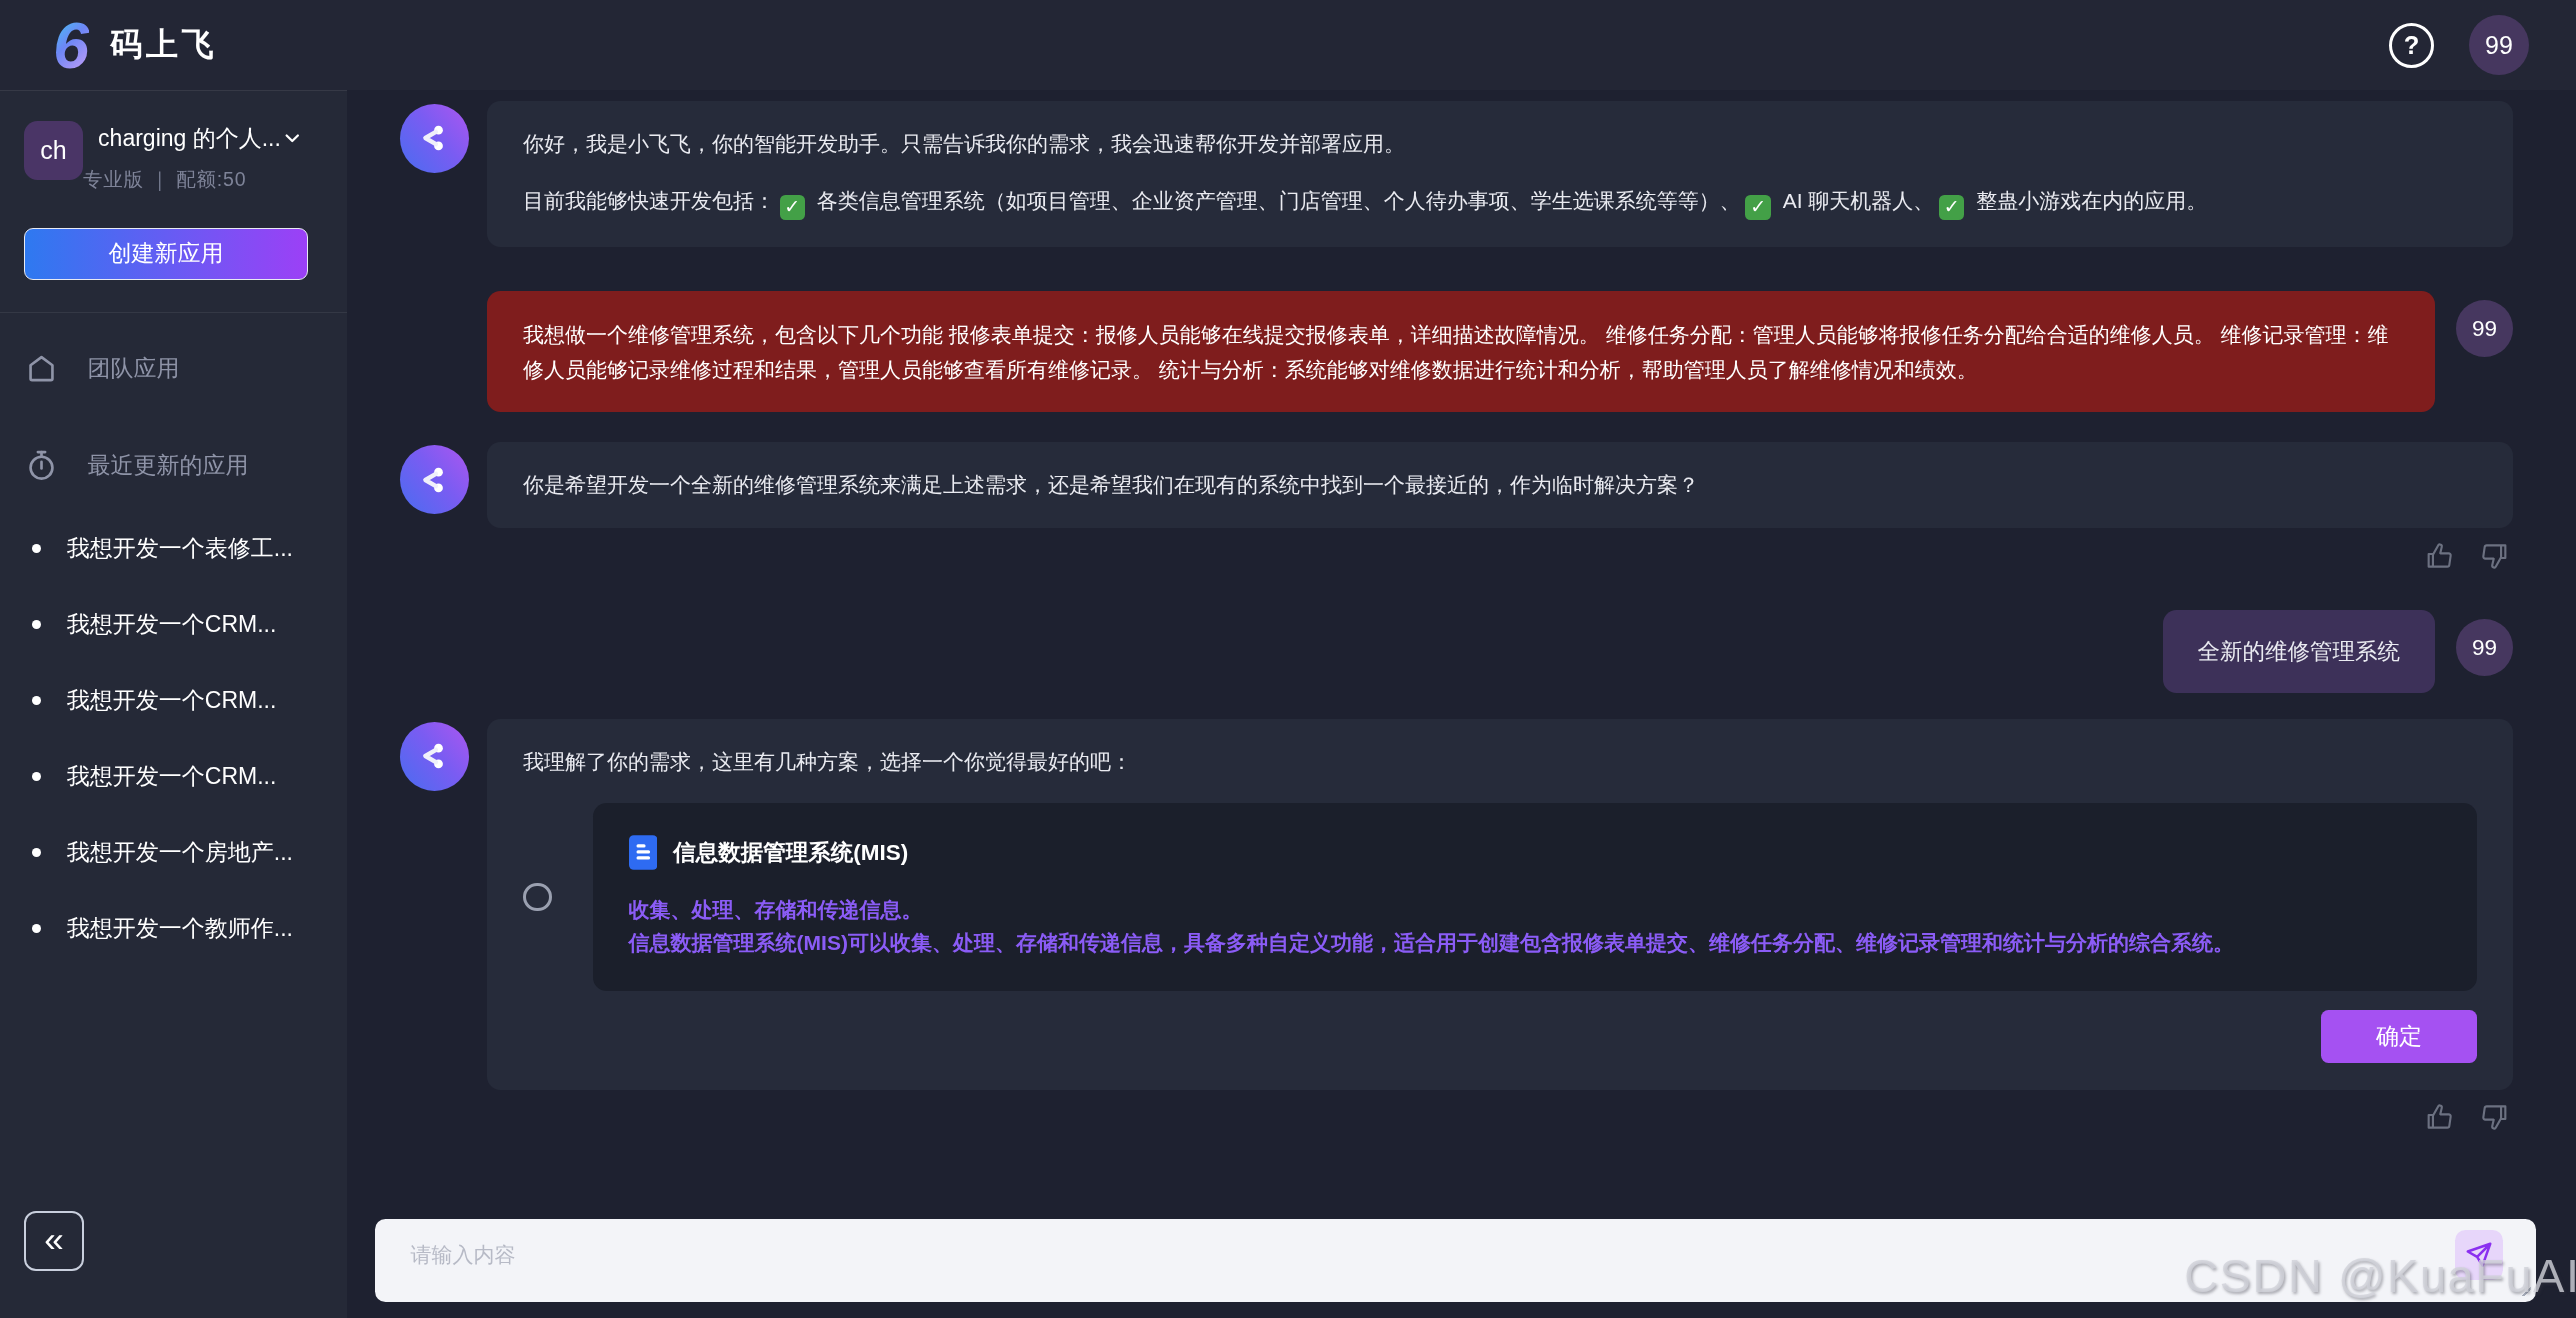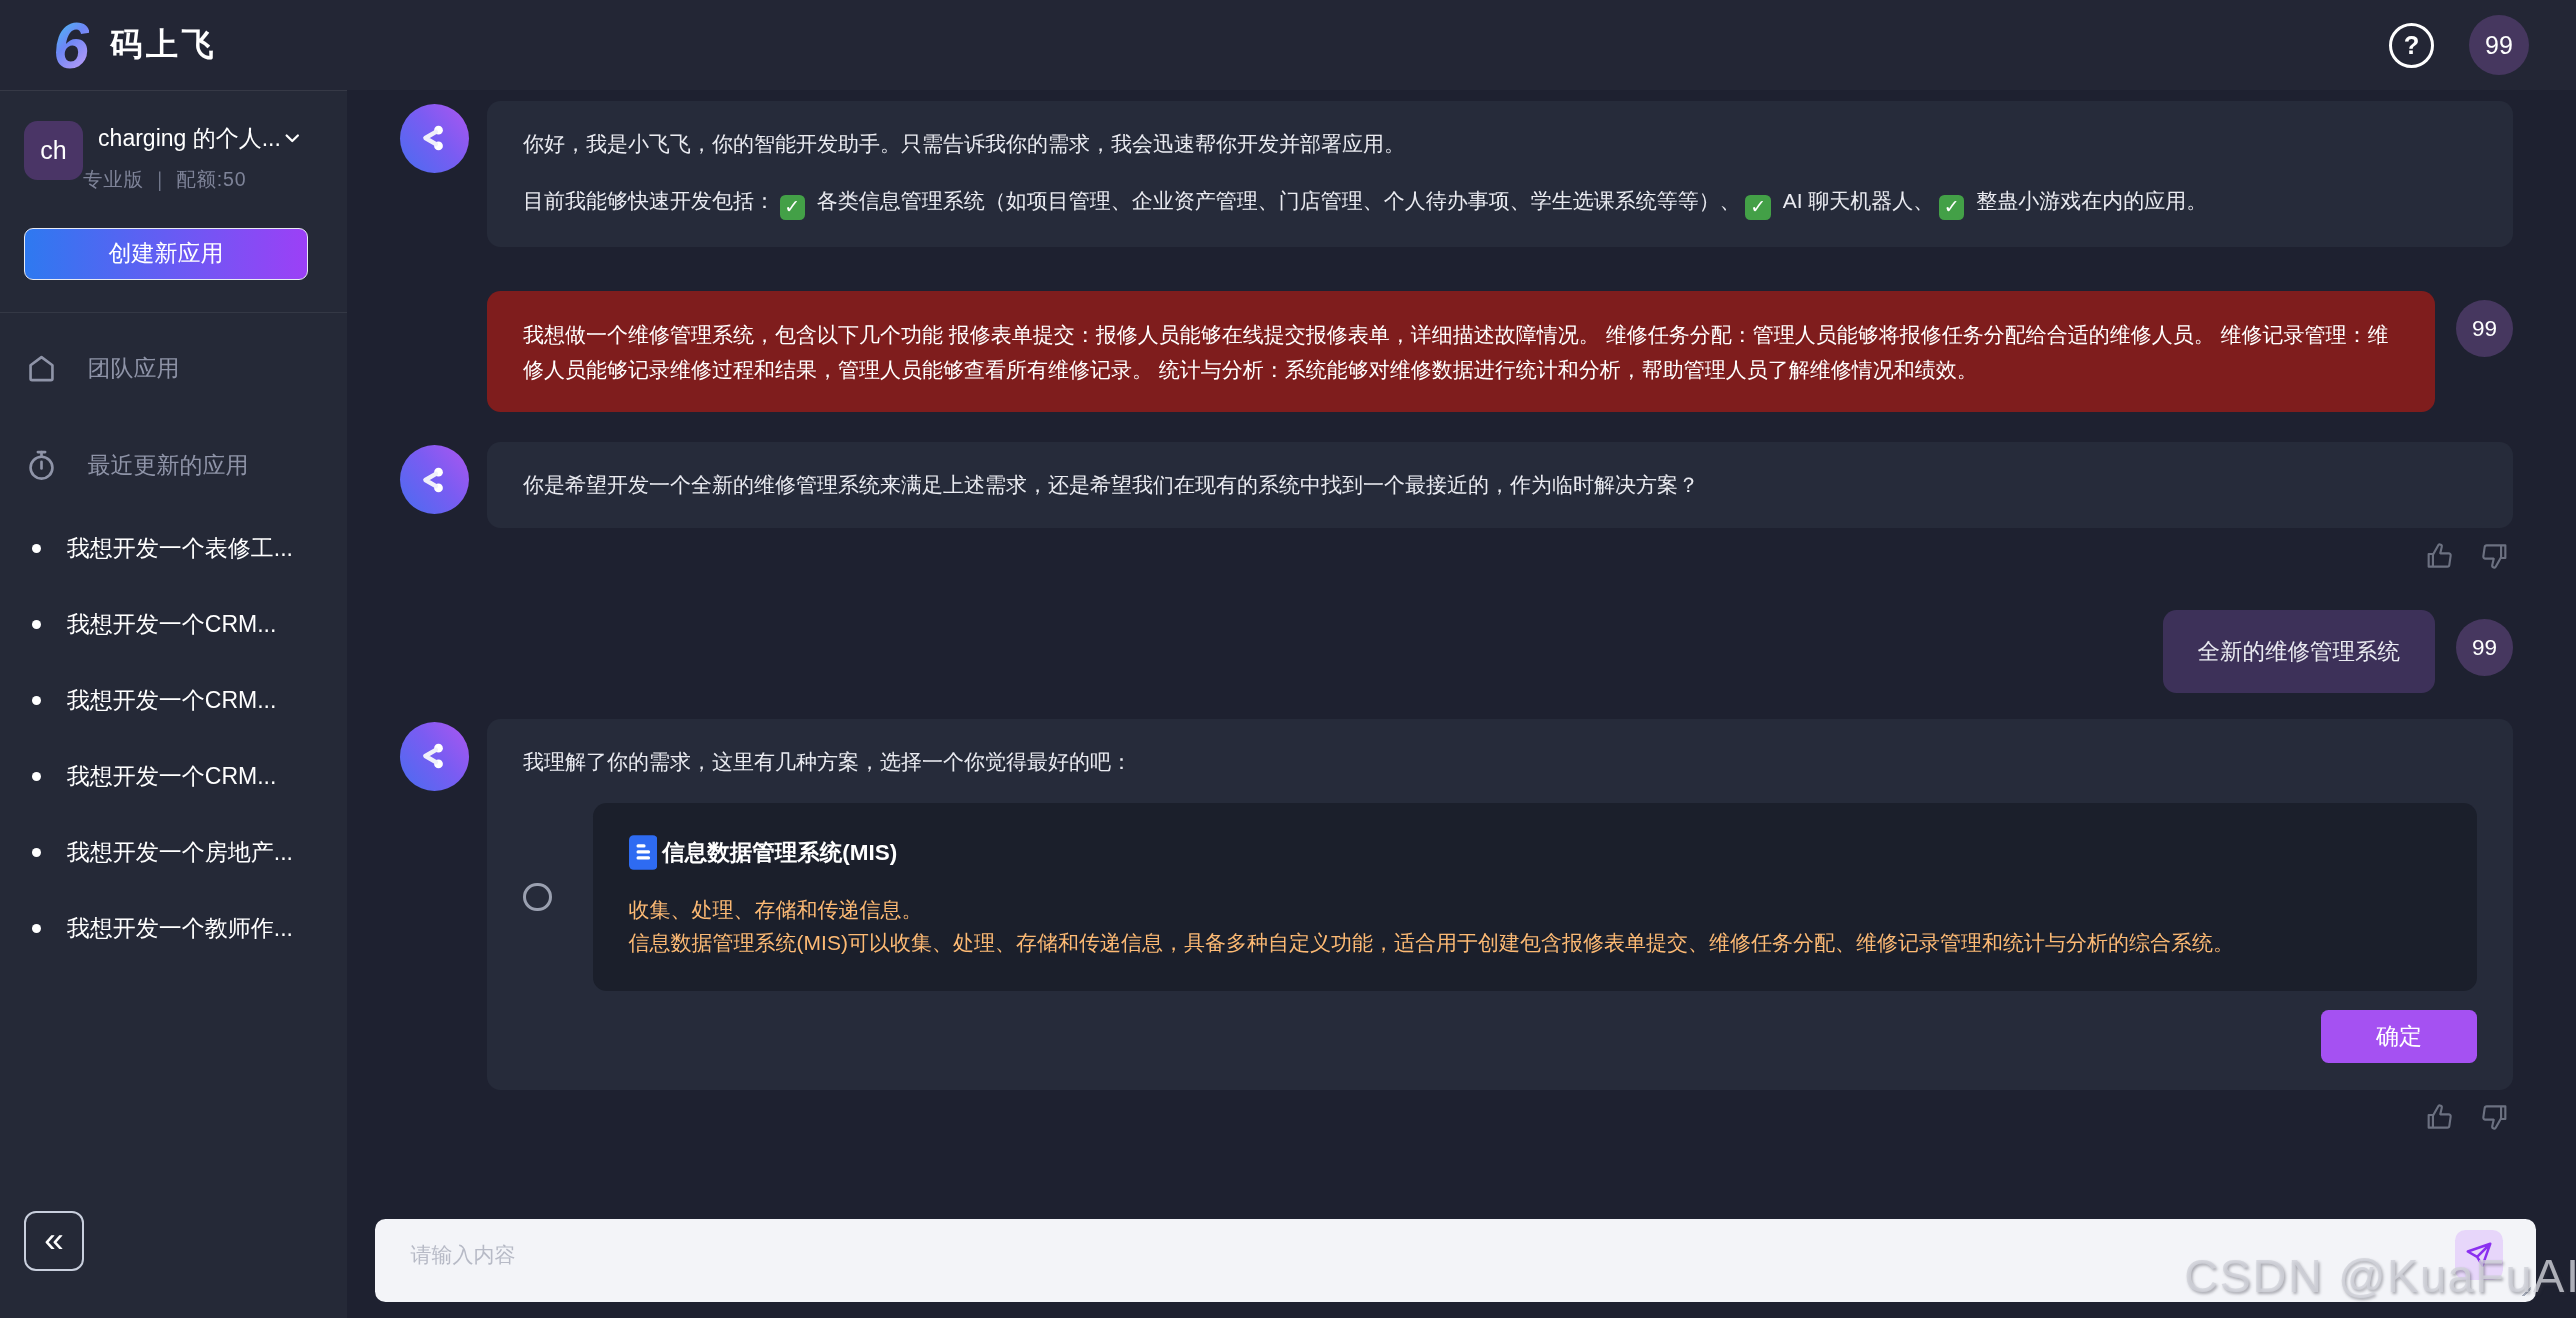--- a/index.html
+++ b/index.html
@@ -83,24 +83,24 @@
   .hand{display:inline-block;width:30px;height:22.5px;margin-left:4.5px;vertical-align:-3px;
     background:linear-gradient(180deg,#f7d35b,#e9ad32);
     border-radius:4.5px 10.5px 7.5px 10.5px;
     clip-path:polygon(0 45%,18% 12%,55% 0,100% 30%,92% 80%,55% 100%,14% 92%,0 70%);}
 
   
   .option-row{display:flex;align-items:center;margin-top:25.5px;}
   .radio{width:28.6px;height:28.6px;border-radius:50%;border:3px solid #9aa0b0;background:transparent;
     flex:none;margin-right:41px;box-sizing:border-box;cursor:pointer;}
   .option-card{flex:1;min-width:0;background:#1b1f2b;border-radius:13.5px;padding:32px 36px;box-sizing:border-box;}
-  .option-title-row{display:flex;align-items:center;gap:5px;}
+  .option-title-row{display:flex;align-items:center;gap:16px;}
   .doc-icon{flex:none;width:28.6px;height:35px;}
   .option-title{font-size:22.5px;font-weight:700;color:#fff;}
-  .option-desc{margin-top:22.5px;font-size:21px;line-height:33px;color:#fdba74;}
+  .option-desc{margin-top:22.5px;font-size:21px;line-height:33px;color:#8b5cf6;font-weight:bold;}
   .confirm-row{display:flex;justify-content:flex-end;margin-top:19.5px;}
   .confirm-btn{width:156px;height:53px;border-radius:7.5px;background:#a551f2;border:none;cursor:pointer;
     color:#fff;font-size:23px;display:flex;align-items:center;justify-content:center;}
 
   
   .composer{flex:none;height:83px;margin:10.5px -23px 0 -25.5px;background:#f3f4f8;border-radius:10.5px;
     position:relative;box-sizing:border-box;}
   .composer textarea{position:absolute;inset:0;border:none;outline:none;background:transparent;resize:none;
     padding:22.5px 98px 15px 36px;font-size:21px;color:#333;box-sizing:border-box;
     font-family:"Liberation Sans","DejaVu Sans",sans-serif;}

